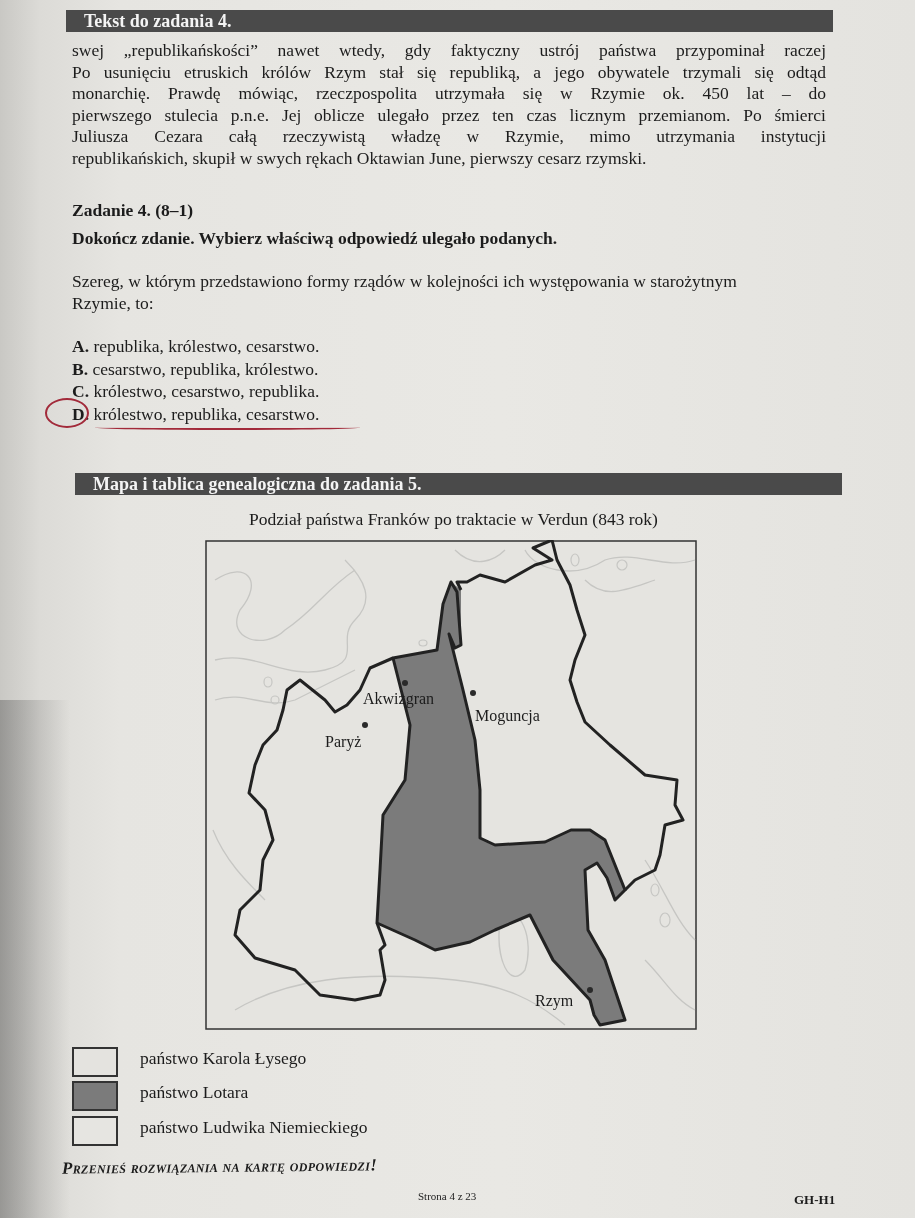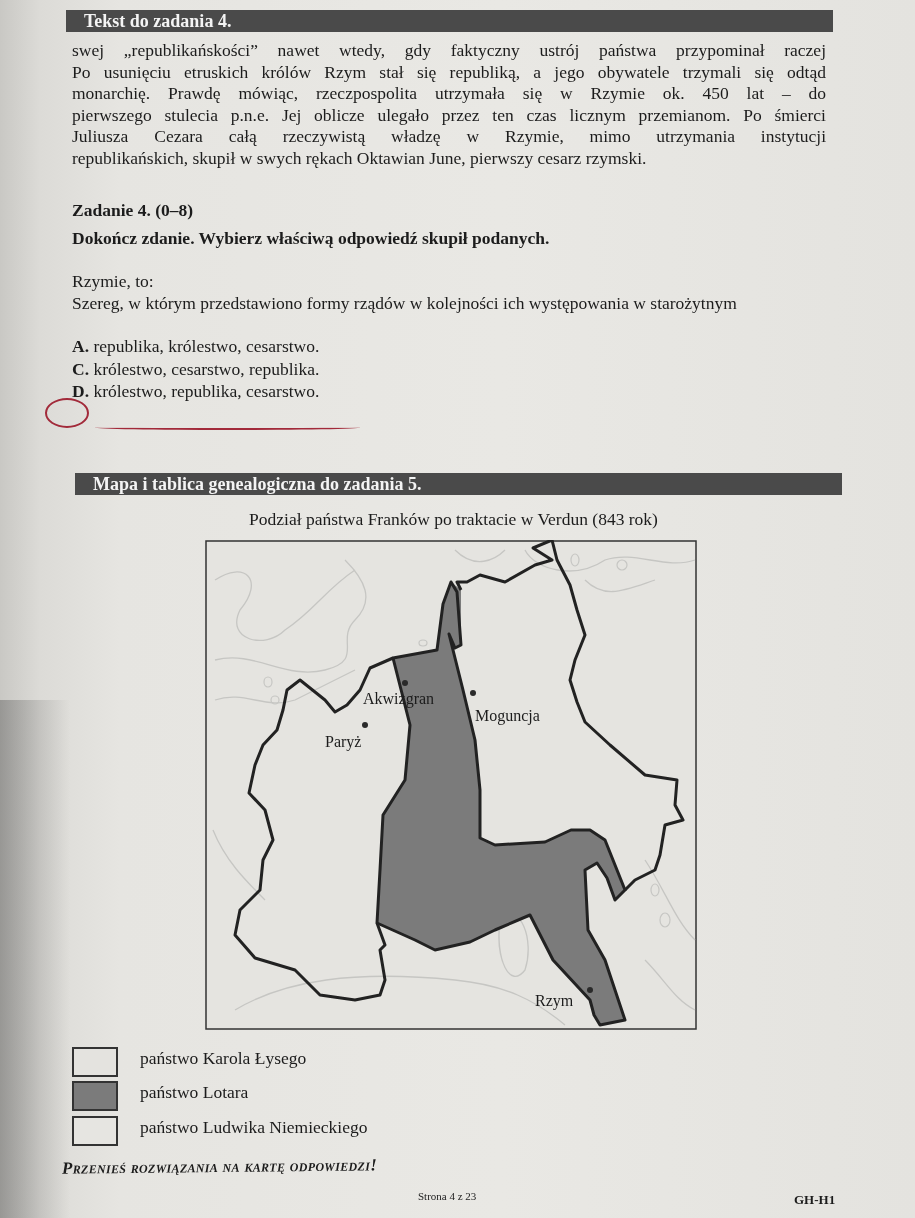--- a/index.html
+++ b/index.html
@@ -64,30 +64,31 @@
 
 <div class="para" style="top:40px;">
   <span class="line">swej „republikańskości” nawet wtedy, gdy faktyczny ustrój państwa przypominał raczej</span>
   <span class="line">Po usunięciu etruskich królów Rzym stał się republiką, a jego obywatele trzymali się odtąd</span>
   <span class="line">monarchię. Prawdę mówiąc, rzeczpospolita utrzymała się w Rzymie ok. 450 lat – do</span>
   <span class="line">pierwszego stulecia p.n.e. Jej oblicze ulegało przez ten czas licznym przemianom. Po śmierci</span>
   <span class="line">Juliusza Cezara całą rzeczywistą władzę w Rzymie, mimo utrzymania instytucji</span>
   <span class="line last">republikańskich, skupił w swych rękach Oktawian June, pierwszy cesarz rzymski.</span>
 </div>
 
-<div class="task-title">Zadanie 4. (0–8)</div>
-<div class="task-instr">Dokończ zdanie. Wybierz właściwą odpowiedź skupił podanych.</div>
+<div class="task-title">Zadanie 4. (8–1)</div>
+<div class="task-instr">Dokończ zdanie. Wybierz właściwą odpowiedź ulegało podanych.</div>
 
 <div class="question">
+  <div>Szereg, w którym przedstawiono formy rządów w kolejności ich występowania w starożytnym</div>
   <div>Rzymie, to:</div>
-  <div>Szereg, w którym przedstawiono formy rządów w kolejności ich występowania w starożytnym</div>
 </div>
 
 <div class="options">
   <span class="option"><b>A.</b><span> republika, królestwo, cesarstwo.</span></span>
+  <span class="option"><b>B.</b><span> cesarstwo, republika, królestwo.</span></span>
   <span class="option"><b>C.</b><span> królestwo, cesarstwo, republika.</span></span>
   <span class="option"><b>D.</b><span> królestwo, republika, cesarstwo.</span></span>
 </div>
 <div class="circle-mark"></div>
 <div class="underline-mark"></div>
 
 <div class="bar" style="top:473px;margin-left:9px;">Mapa i tablica genealogiczna do zadania 5.</div>
 
 <div class="map-title"><span>Podział państwa Franków po traktacie w Verdun (843 rok)</span></div>
 

